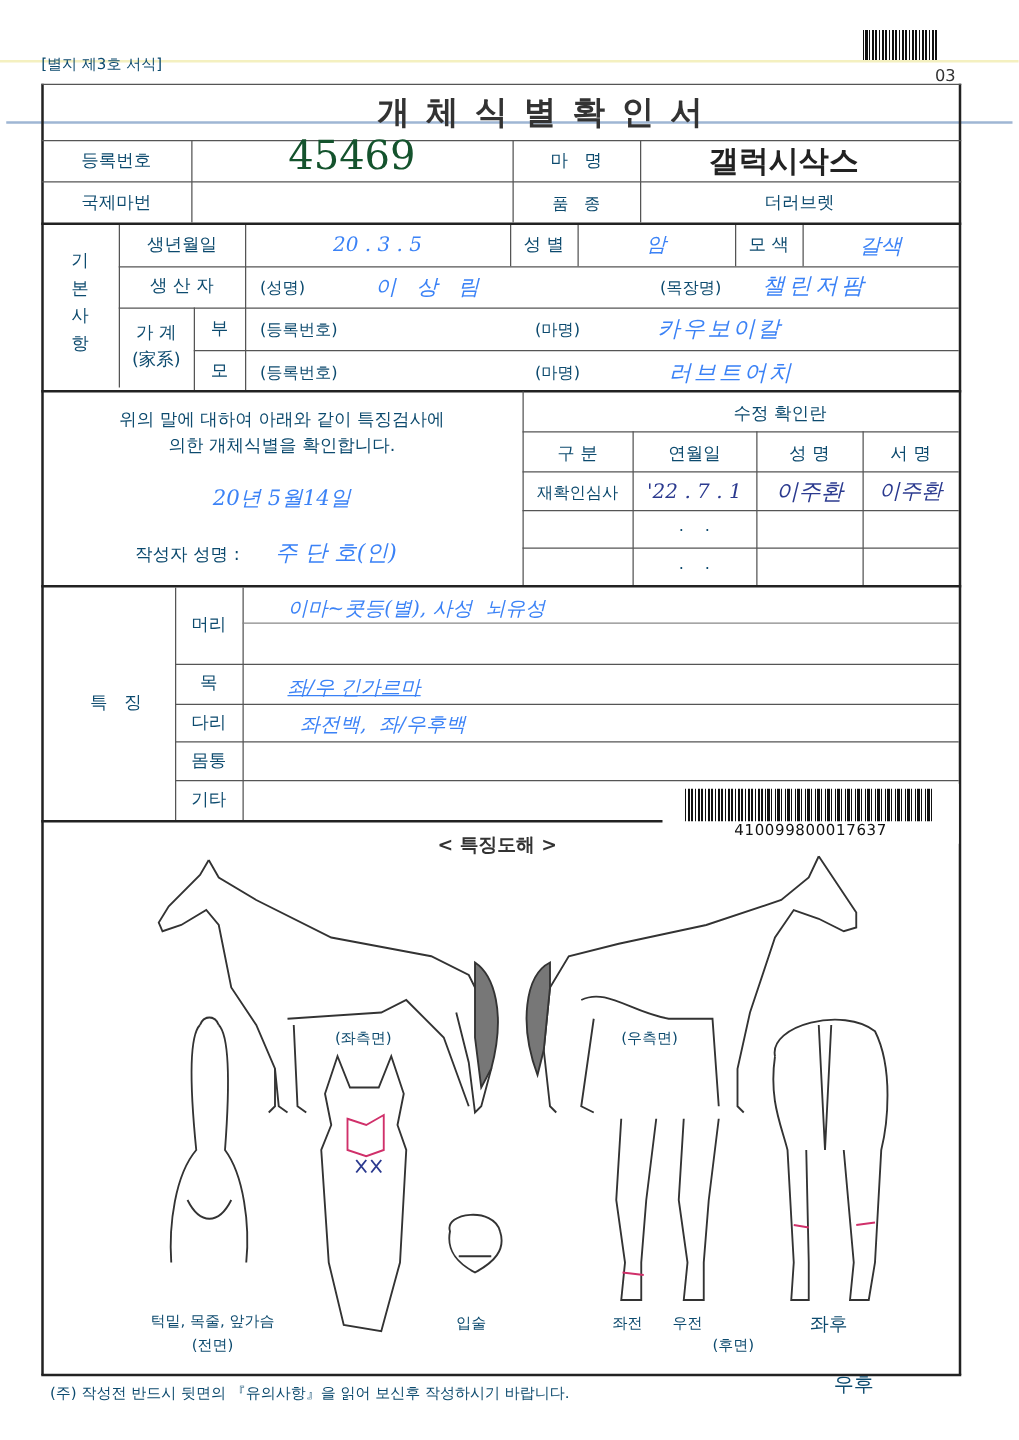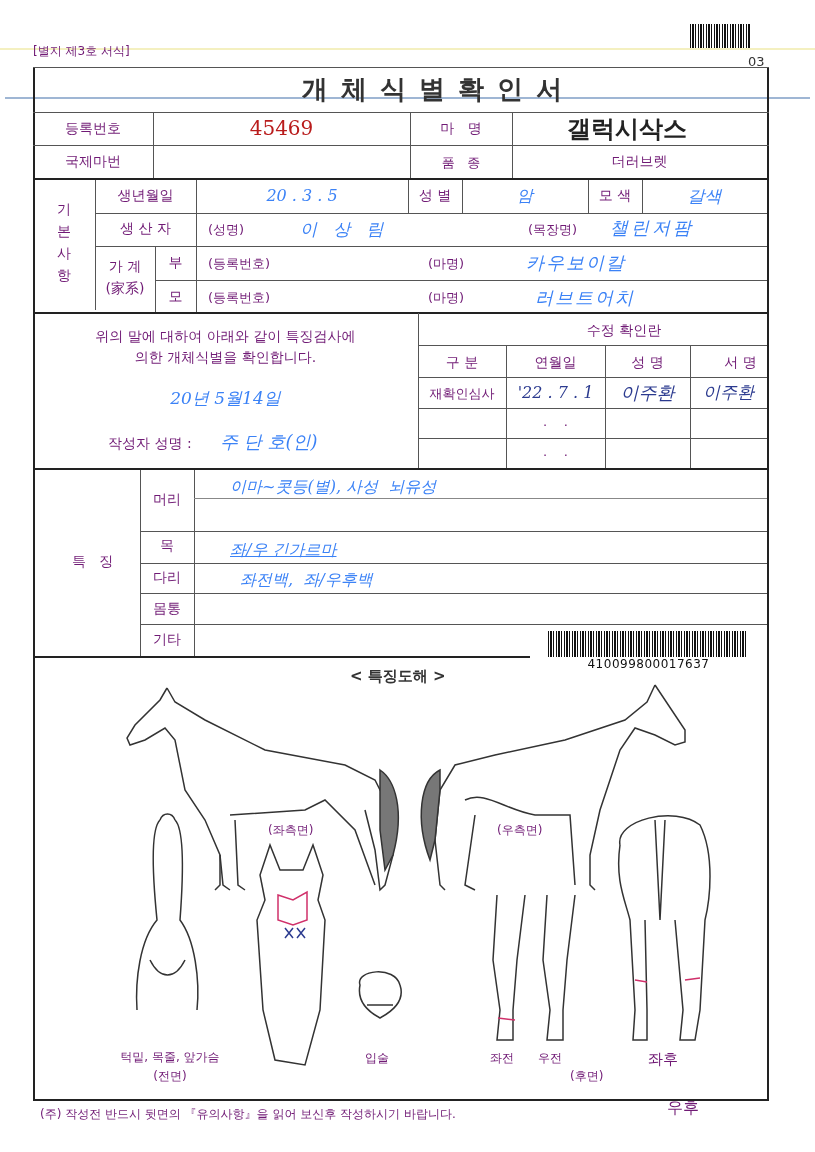--- a/index.html
+++ b/index.html
@@ -1,20 +1,20 @@
 <!DOCTYPE html>
 <html><head>
 <meta charset="utf-8">
 <style>
   html,body{margin:0;padding:0;background:#fff;}
   body{width:815px;height:1152px;position:relative;overflow:hidden;font-family:"DejaVu Sans",sans-serif;color:#333;}
   .abs{position:absolute;}
   .hand{font-family:"DejaVu Serif",serif;font-style:italic;color:#3b82f6;}
   .blue{color:#2b3a8f;}
-  .lbl{font-size:13px;color:#701a75;}
+  .lbl{font-size:13px;color:#0c4a6e;}
   .ln{position:absolute;background:#555;}
   .hl{height:1px;}
   .vl{width:1px;}
   .thick{background:#222;}
   .center{text-align:center;}
   .barcode{background:repeating-linear-gradient(90deg,#111 0 1px,#fff 1px 2px,#111 2px 4px,#fff 4px 5px,#111 5px 6px,#fff 6px 8px);}
 </style>
 </head>
 <body>
 
@@ -33,21 +33,21 @@
 <div class="abs center" style="left:33px;top:72px;width:800px;font-size:26px;font-weight:bold;color:#333;letter-spacing:2px;">개 체 식 별 확 인 서</div>
 
 <div class="ln hl" style="left:33px;top:112px;width:736px;"></div>
 <div class="ln hl" style="left:33px;top:145px;width:736px;"></div>
 <div class="ln hl thick" style="left:33px;top:178px;width:736px;height:2px;"></div>
 <div class="ln vl" style="left:153px;top:112px;height:66px;"></div>
 <div class="ln vl" style="left:410px;top:112px;height:66px;"></div>
 <div class="ln vl" style="left:512px;top:112px;height:66px;"></div>
 
 <div class="abs lbl center" style="left:33px;top:120px;width:120px;font-size:14px;">등록번호</div>
-<div class="abs hand center" style="left:153px;top:116px;width:257px;font-size:20px;font-style:normal;color:#b91c1c;">45469</div>
+<div class="abs hand center" style="left:153px;top:105px;width:257px;font-size:32px;font-style:normal;color:#14532d;">45469</div>
 <div class="abs lbl center" style="left:410px;top:120px;width:102px;font-size:14px;white-space:pre;">마   명</div>
 <div class="abs center" style="left:512px;top:113px;width:230px;font-size:24px;font-weight:bold;color:#222;">갤럭시삭스</div>
 <div class="abs lbl center" style="left:33px;top:153px;width:120px;font-size:14px;">국제마번</div>
 <div class="abs" style="left:160px;top:153px;"></div>
 <div class="abs lbl center" style="left:410px;top:154px;width:102px;font-size:13px;white-space:pre;">품   종</div>
 <div class="abs lbl center" style="left:512px;top:153px;width:255px;font-size:14px;">더러브렛</div>
 
 <div class="ln vl" style="left:95px;top:180px;height:130px;"></div>
 <div class="ln hl" style="left:95px;top:213px;width:672px;"></div>
 <div class="ln hl" style="left:95px;top:246px;width:672px;"></div>
@@ -104,21 +104,21 @@
   <div>의한 개체식별을 확인합니다.</div>
 </div>
 <div class="abs hand center" style="left:33px;top:387px;width:385px;font-size:17px;">20년 5월14일</div>
 <div class="abs lbl" style="left:108px;top:435px;font-size:14px;">작성자 성명 :</div>
 <div class="abs hand" style="left:220px;top:430px;font-size:18px;">주 단 호(인)</div>
 
 <div class="abs lbl center" style="left:418px;top:322px;width:412px;font-size:14px;">수정 확인란</div>
 <div class="abs lbl center" style="left:418px;top:354px;width:88px;font-size:14px;">구 분</div>
 <div class="abs lbl center" style="left:506px;top:354px;width:99px;font-size:14px;">연월일</div>
 <div class="abs lbl center" style="left:605px;top:354px;width:85px;font-size:14px;">성 명</div>
-<div class="abs lbl center" style="left:690px;top:354px;width:77px;font-size:14px;padding-left:12px;">서 명</div>
+<div class="abs lbl center" style="left:690px;top:354px;width:77px;font-size:14px;">서 명</div>
 
 <div class="abs lbl center" style="left:418px;top:385px;width:88px;font-size:13px;">재확인심사</div>
 <div class="abs hand blue center" style="left:506px;top:383px;width:99px;font-size:16px;">'22 . 7 . 1</div>
 <div class="abs hand blue center" style="left:605px;top:381px;width:85px;font-size:18px;">이주환</div>
 <div class="abs hand blue center" style="left:690px;top:381px;width:77px;font-size:17px;">이주환</div>
 <div class="abs lbl center" style="left:506px;top:414px;width:99px;white-space:pre;">.    .</div>
 <div class="abs lbl center" style="left:506px;top:444px;width:99px;white-space:pre;">.    .</div>
 
 <div class="ln vl" style="left:140px;top:470px;height:187px;"></div>
 <div class="ln vl" style="left:194px;top:470px;height:187px;"></div>

